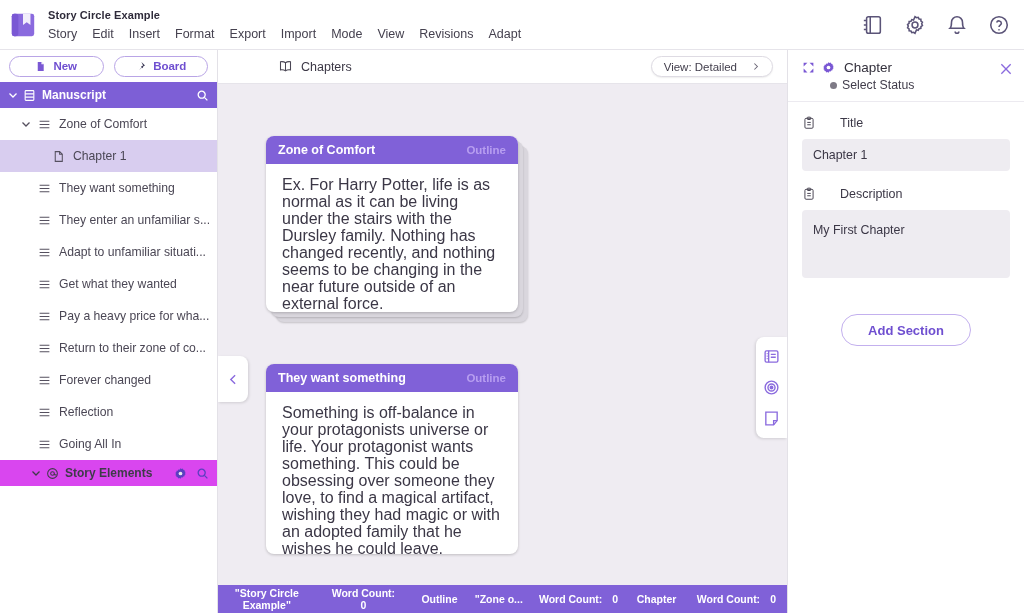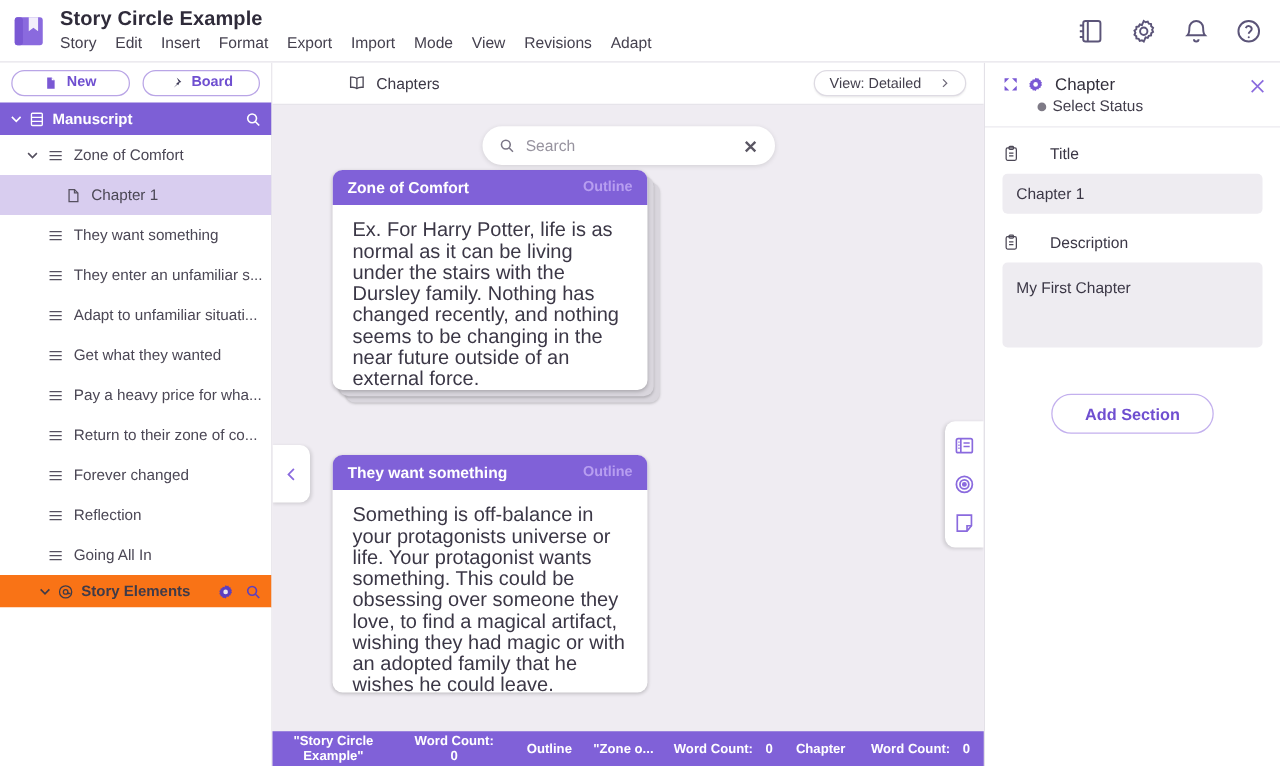--- a/index.html
+++ b/index.html
@@ -24,21 +24,21 @@
     padding: 0 14px 0 8px;
     position: relative; z-index: 30;
   }
   .logo-box {
     width: 30px; height: 30px; flex: 0 0 30px;
     margin-right: 10px;
     display: flex; align-items: center; justify-content: center;
   }
   .title-menu { display: flex; flex-direction: column; justify-content: center; }
   .app-title {
-    font-size: 16px; font-weight: bold; color: #2f2b3a;
+    font-size: 11px; font-weight: bold; color: #2f2b3a;
     line-height: 17px; letter-spacing: .1px;
   }
   .menubar { display: flex; gap: 15px; margin-top: 3px; }
   .menu-item {
     font-size: 12.5px; color: #45414f; line-height: 15px;
     cursor: pointer; white-space: nowrap;
   }
   .topbar-spacer { flex: 1 1 auto; }
   .topbar-icons { display: flex; align-items: center; gap: 20px; }
   .tb-ico { width: 22px; height: 22px; cursor: pointer; display: block; }
@@ -66,21 +66,21 @@
     display: flex; align-items: center; justify-content: center; gap: 7px;
     font-size: 11.5px; font-weight: bold; color: #6f4fd0;
   }
   .pill-btn svg { width: 11px; height: 11px; flex: 0 0 11px; }
   .section-head {
     height: 26px; flex: 0 0 26px;
     background: #7d5fd6;
     display: flex; align-items: center;
     padding: 0 8px 0 7px; cursor: pointer;
   }
-  .section-head.grey { background: #f97316; padding-left: 30px; }
+  .section-head.grey { background: #d946ef; padding-left: 30px; }
   .sh-chev { width: 12px; height: 12px; flex: 0 0 12px; margin-right: 4px; }
   .sh-ico { width: 13px; height: 13px; flex: 0 0 13px; margin-right: 6px; }
   .sh-label { font-size: 12px; font-weight: bold; color: #ffffff; flex: 1 1 auto; }
   .section-head.grey .sh-label { color: #3f3b49; }
   .sh-tools { display: flex; align-items: center; gap: 9px; }
   .sh-tools svg { width: 13px; height: 13px; cursor: pointer; }
 
   .tree { flex: 0 0 auto; }
   .tree-row {
     height: 32px; display: flex; align-items: center;
@@ -491,28 +491,20 @@
         <div class="view-btn">
           <span>View: Detailed</span>
           <svg viewBox="0 0 24 24" fill="none" stroke="#6d6878" stroke-width="2.8">
               <path d="M9 4l8 8-8 8"></path>
             </svg>
         </div>
       </div>
 
       <div class="canvas">
 
-        <div class="search-wrap">
-          <svg class="mag" viewBox="0 0 24 24" fill="none" stroke="#7b7686" stroke-width="2.3">
-            <circle cx="10.5" cy="10.5" r="6.5"></circle>
-              <path d="M15.5 15.5 L21 21"></path>
-          </svg>
-          <input class="search-input" type="text" placeholder="Search" style="">
-          <div class="clear-x">✕</div>
-        </div>
 
         <div class="card-stack" style="left:48px; top:52px; width:262px; height:186px;">
           <div class="shadow-layer" style="left:10px; top:10px; width:252px; height:176px;"></div>
           <div class="shadow-layer" style="left:5px; top:5px; width:252px; height:176px;"></div>
           <div class="card" style="width:252px; height:176px;">
             <div class="card-head">
               <span class="card-title">Zone of Comfort</span>
               <span class="card-tag">Outline</span>
             </div>
             <div class="card-body">Ex. For Harry Potter, life is as normal as it can be living under the stairs with the Dursley family. Nothing has changed recently, and nothing seems to be changing in the near future outside of an external force.</div>

